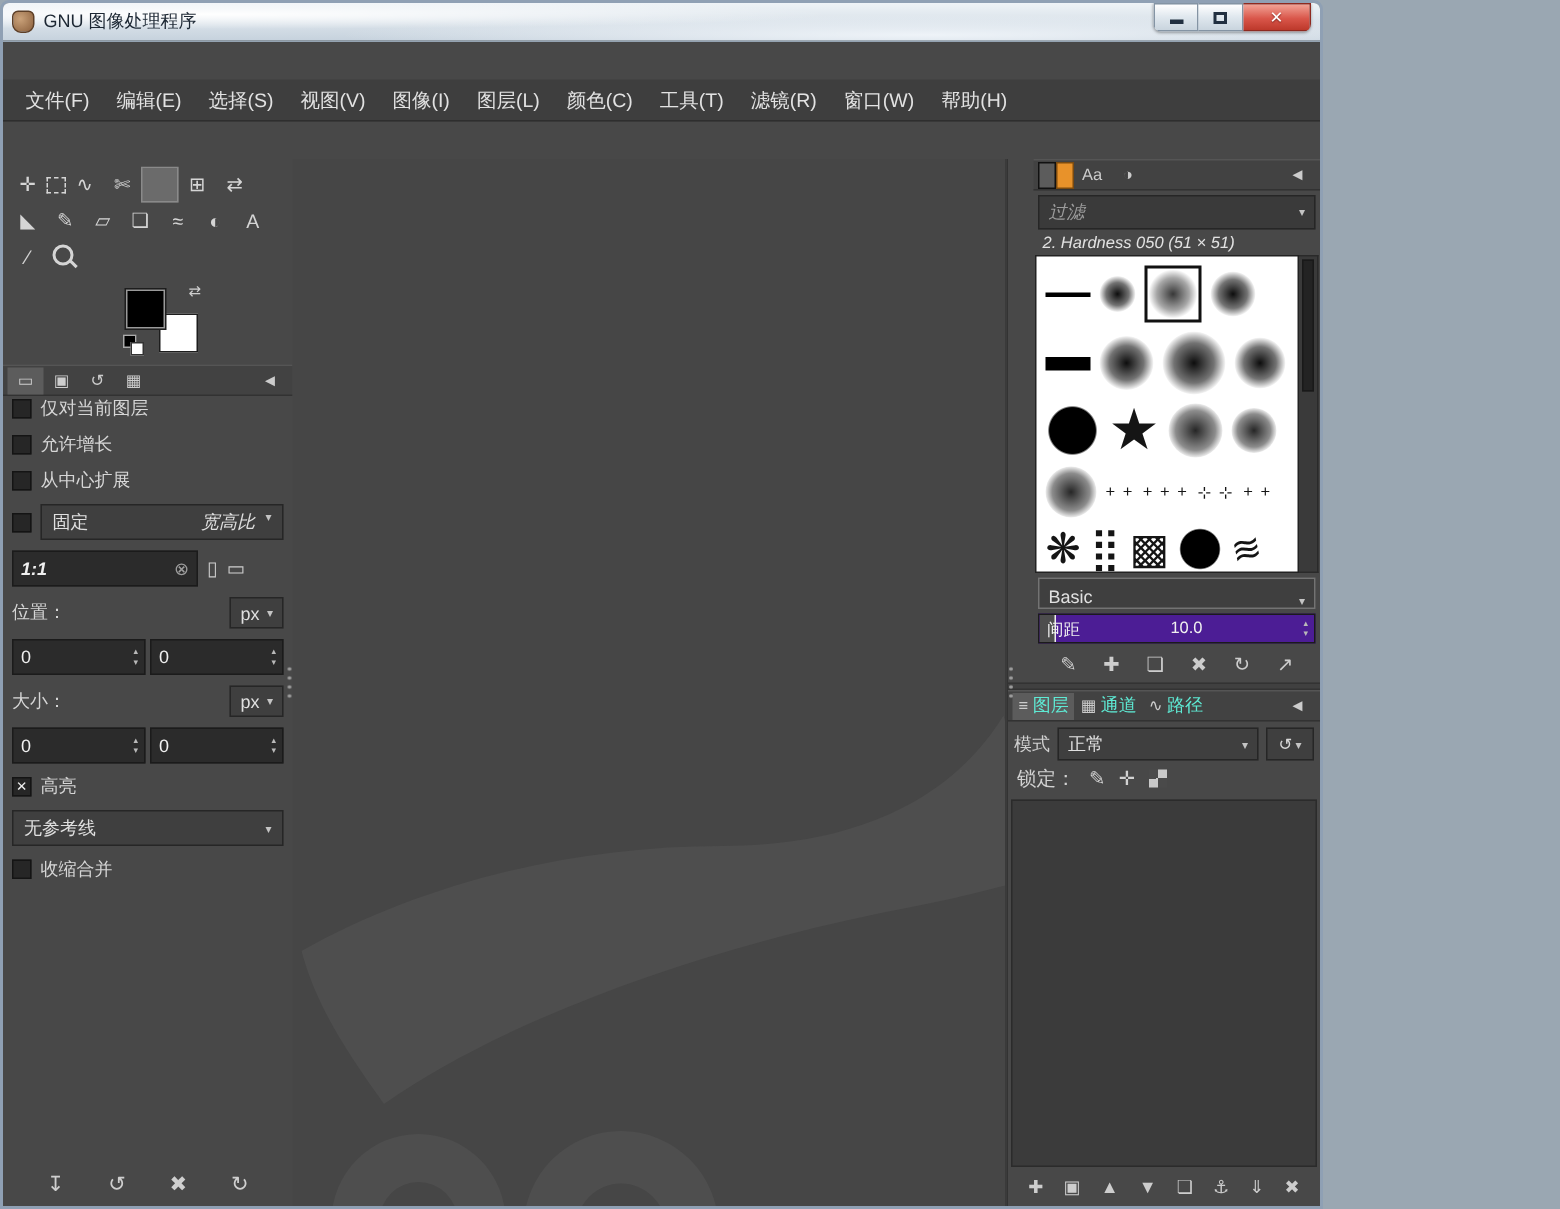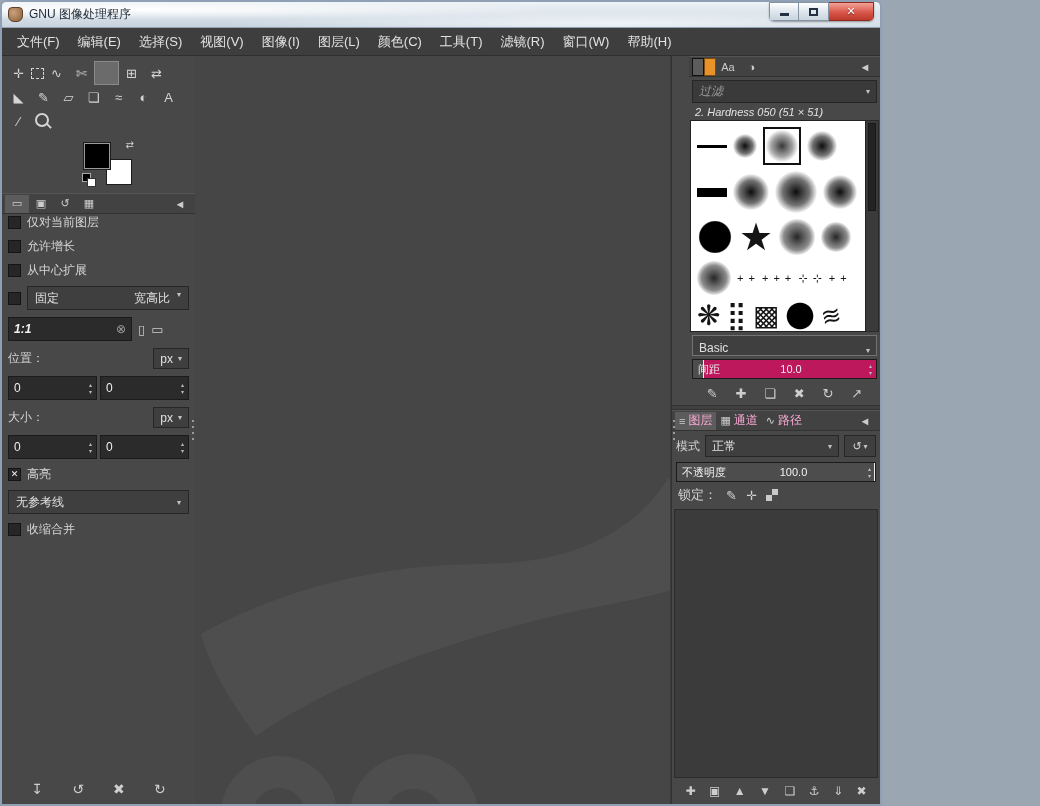--- a/index.html
+++ b/index.html
@@ -1,20 +1,20 @@
 <!DOCTYPE html>
 <html><head>
 <meta charset="utf-8">
 <style>
   html,body{margin:0;padding:0;background:#9aa7b2;}
   *{box-sizing:border-box;font-family:"Liberation Sans","DejaVu Sans",sans-serif;}
   i,u{font-style:normal;text-decoration:none;}
 
   .window{width:882px;height:806px;position:relative;border:2px solid #8fa0b4;
-    border-radius:6px 6px 0 0;background:#484848;display:flex;flex-direction:column;overflow:hidden;}
+    border-radius:6px 6px 0 0;background:#484848;display:flex;flex-direction:column;overflow:hidden;gap:25px;}
 
   
   .titlebar{height:26px;display:flex;align-items:center;padding:0 6px;gap:6px;
     background-image:radial-gradient(ellipse at 15% 30%, #ffffff 0%, transparent 40%),
                      radial-gradient(ellipse at 70% 85%, #eef3f8 0%, transparent 45%),
                      linear-gradient(#eef3f7,#c6d2dd);
     border-bottom:1px solid #94a3b2;}
   .app-icon{width:15px;height:15px;border-radius:4px 4px 6px 6px;
     background:radial-gradient(circle at 35% 35%, #caa27a, #8a5f3c);border:1px solid #5d3f27;}
   .title{font-size:12px;color:#1c2733;}
@@ -72,51 +72,51 @@
   .mini-swatches{position:absolute;bottom:-2px;left:-2px;width:14px;height:14px;}
   .mini-swatches::before{content:'';position:absolute;top:0;left:0;width:7px;height:7px;background:#000;border:1px solid #aaa;}
   .mini-swatches::after{content:'';position:absolute;bottom:0;right:0;width:7px;height:7px;background:#fff;border:1px solid #333;}
 
   
   .dock-tabs{height:21px;background:#424242;display:flex;align-items:center;padding:0 3px;
     border-top:1px solid #555;border-bottom:1px solid #323232;flex-shrink:0;}
   .dock-tabs span{min-width:24px;height:18px;display:flex;align-items:center;justify-content:center;
     gap:3px;color:#cccccc;font-size:11px;padding:0 4px;}
   .dock-tabs span.active{background:#5c5c5c;}
-  .dock-tabs .lb{font-size:12px;color:#f9a8d4;}
+  .dock-tabs .lb{font-size:12px;color:#5eead4;}
   .dockmenu{margin-left:auto;color:#b5b5b5;font-size:8px;width:16px;text-align:center;}
   .k-bt-brush{width:12px;height:12px;background:#fff;border:1px solid #111;padding:0!important;min-width:12px!important;}
   .k-bt-pattern{width:12px;height:12px;background:#e8922a;border:1px solid #7a4a10;padding:0!important;min-width:12px!important;}
 
   
   .tool-options{padding:0 6px 4px 6px;font-size:12px;color:#d6d6d6;}
   .opt-header{background:#414141;margin:0 -6px 8px -6px;padding:4px 8px;color:#e6e6e6;
     border-bottom:1px solid #383838;}
   .row{display:flex;align-items:center;margin-bottom:7px;gap:6px;}
   .row.between{justify-content:space-between;}
   .cb{width:13px;height:13px;background:#262626;border:1px solid #141414;flex-shrink:0;
     display:inline-flex;align-items:center;justify-content:center;color:#f2f2f2;font-size:9px;line-height:9px;}
   .fixed-combo{flex:1;height:24px;background:#3f3f3f;border:1px solid #262626;display:flex;
     align-items:center;padding:0 7px;color:#e0e0e0;}
-  .fixval{margin-left:auto;display:flex;align-items:flex-start;gap:7px;}
+  .fixval{margin-left:auto;display:flex;align-items:flex-start;gap:7px;font-style:italic;}
   .chev{font-size:8px;color:#c4c4c4;}
   .entry{height:24px;background:#2b2b2b;border:1px solid #1b1b1b;display:flex;align-items:center;
     padding:0 5px;color:#f0f0f0;}
   .entry.ratio{width:124px;}
   .italic{font-style:italic;font-weight:bold;}
   .clear{margin-left:auto;color:#9d9d9d;font-size:12px;}
   .orient{color:#c9c9c9;font-size:13px;}
   .mini-combo{height:21px;background:#3f3f3f;border:1px solid #262626;display:flex;align-items:center;
     gap:5px;padding:0 6px;color:#e0e0e0;}
   .pair{gap:3px;}
   .spin{flex:1;height:24px;background:#2b2b2b;border:1px solid #1b1b1b;display:flex;align-items:center;
     padding-left:5px;color:#f0f0f0;}
   .spins{margin-left:auto;width:11px;display:flex;flex-direction:column;align-items:center;
     justify-content:center;color:#b9b9b9;font-size:6px;line-height:6px;gap:1px;flex-shrink:0;}
-  .spinscale{position:relative;height:20px;background:#be185d;border:1px solid #1b1b1b;display:flex;
+  .spinscale{position:relative;height:20px;background:#4c1d95;border:1px solid #1b1b1b;display:flex;
     align-items:center;overflow:hidden;margin-bottom:7px;text-align:center;}
   .spinscale .fill{position:absolute;left:0;top:0;bottom:0;background:#4d4d4d;border-right:1px solid #ededed;}
   .ss-label{position:relative;padding-left:5px;font-size:11px;color:#f0f0f0;white-space:nowrap;}
   .ss-val{position:relative;margin-left:auto;padding-right:3px;font-size:11px;color:#f0f0f0;}
   .combo{height:24px;background:#3f3f3f;border:1px solid #262626;display:flex;align-items:center;
     padding:0 7px;color:#e0e0e0;margin-bottom:7px;}
   .combo .chev{margin-left:auto;}
   .push-btn{height:24px;background:linear-gradient(#565656,#474747);border:1px solid #2a2a2a;
     display:flex;align-items:center;justify-content:center;color:#e4e4e4;margin-bottom:7px;}
   .preset-bar{margin-top:auto;height:30px;display:flex;align-items:center;justify-content:space-evenly;flex-shrink:0;}
@@ -494,29 +494,20 @@
           <div class="mode-combo">
             <span>正常</span>
             <span class="chev">▾</span>
           </div>
           <div class="mode-reset">
             <span>↺</span>
             <span class="chev">▾</span>
           </div>
         </div>
 
-        <div class="spinscale">
-          <span class="fill" style="width: 100%;"></span>
-          <span class="ss-label">不透明度</span>
-          <span class="ss-val">100.0</span>
-          <span class="spins" style="position:relative">
-              <i>▴</i>
-              <i>▾</i>
-            </span>
-        </div>
 
         <div class="lock-row">
           <span>锁定：</span>
           <span style="display:contents"><span>
                 <i class="g">✎</i>
               </span><span>
                 <i class="g">✛</i>
               </span><span class="k-checker"></span></span>
         </div>
 

